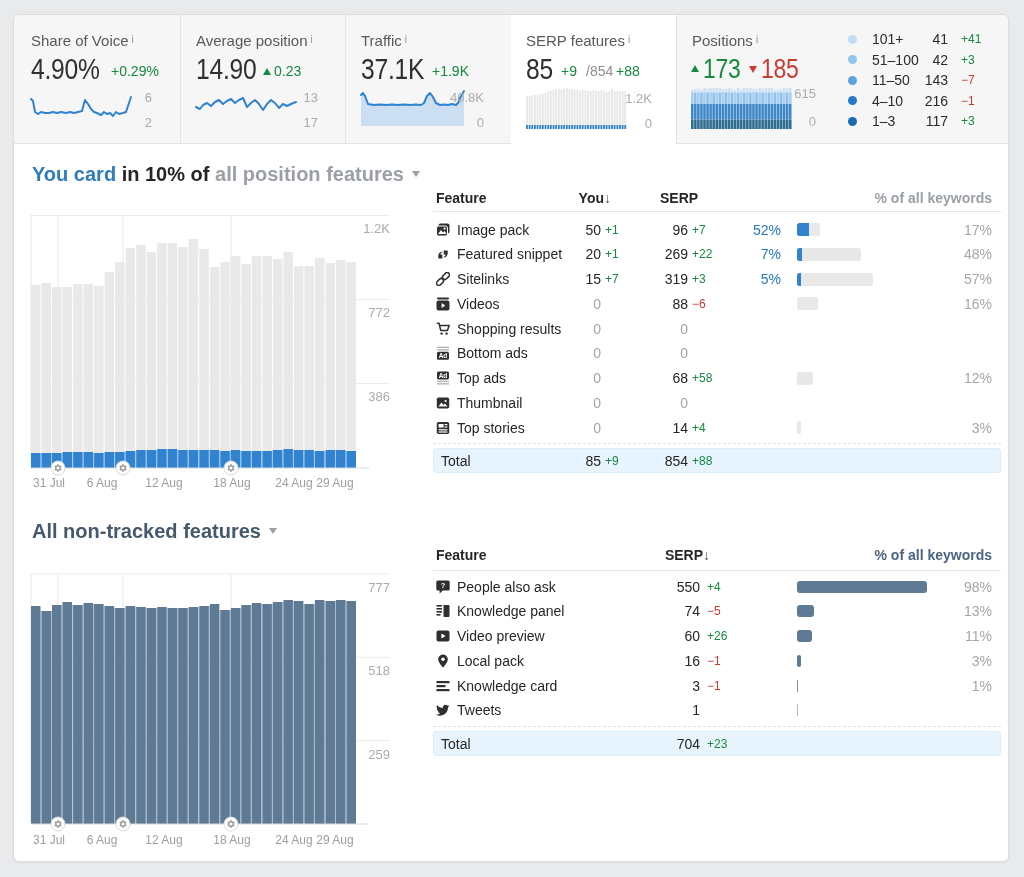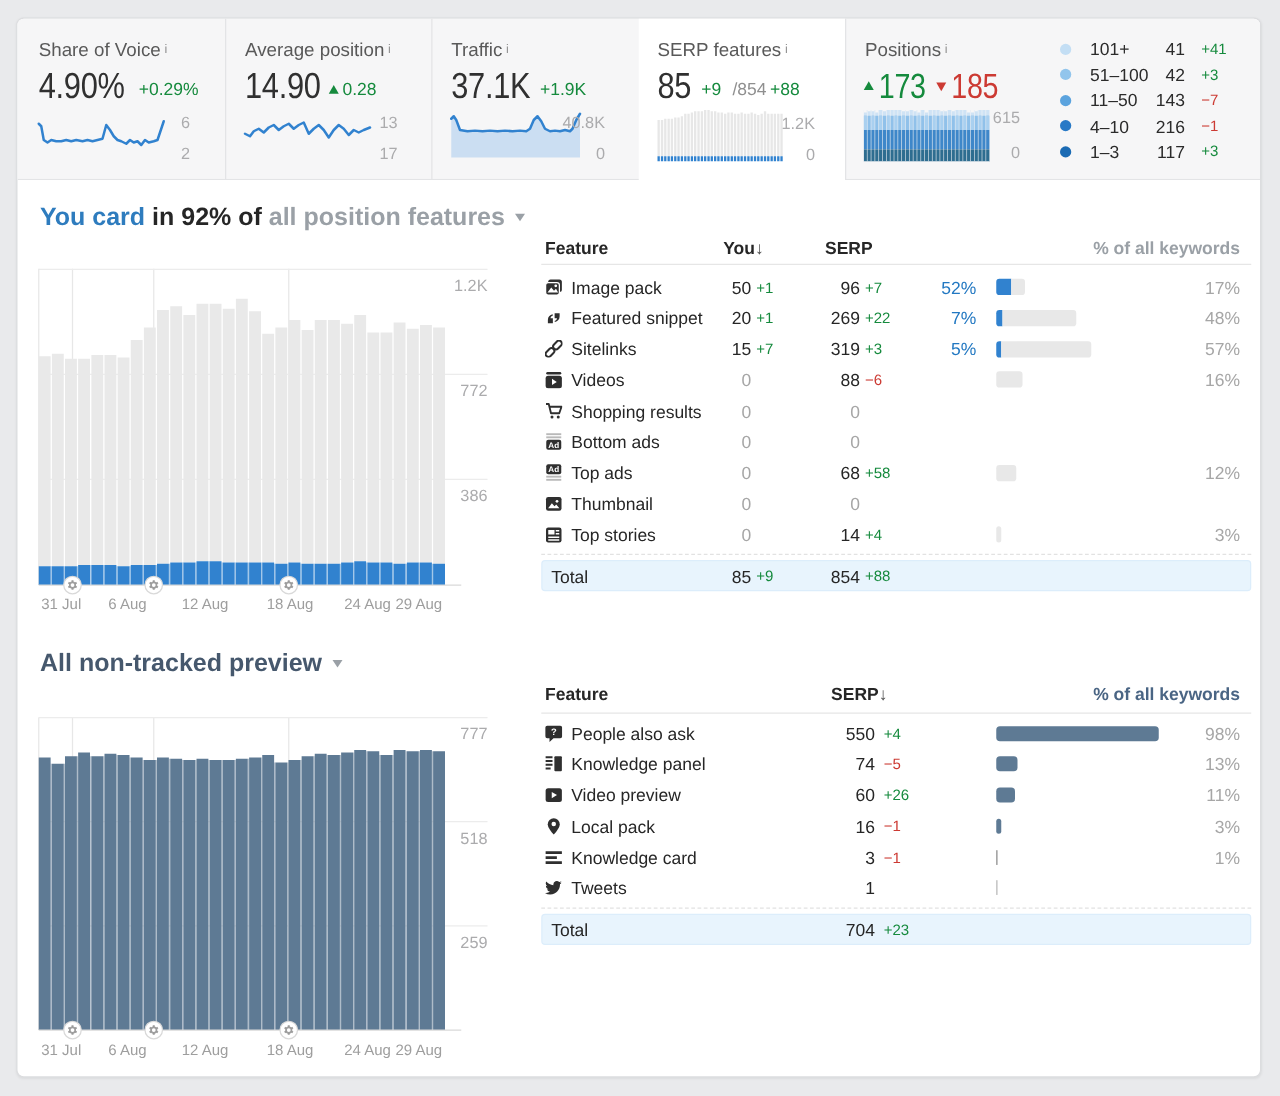--- a/index.html
+++ b/index.html
@@ -24,21 +24,21 @@
     <polyline points="7,11 9,13 11,24 14,26 17,24 21,25 25,25 29,24 33,25 37,24 42,25 46,24 50,25 54,24 58,23 61,12 64,16 67,21 70,24 73,25 77,27 80,24 83,26 86,25 89,28 92,24 95,26 99,25 102,24 107,9" fill="none" stroke="#3182cf" stroke-width="2" stroke-linejoin="round" stroke-linecap="round"></polyline>
   </svg>
 <div style="position:absolute;right:872px;top:97px;height:0;display:flex;align-items:center;font-size:13px;color:#ababad;font-weight:normal;white-space:nowrap;">6</div>
 <div style="position:absolute;right:872px;top:122px;height:0;display:flex;align-items:center;font-size:13px;color:#ababad;font-weight:normal;white-space:nowrap;">2</div>
 <div style="position:absolute;left:196px;top:40px;height:0;display:flex;align-items:center;font-size:15px;color:#595959;font-weight:normal;white-space:nowrap;">Average position<span class="sup">i</span></div>
 <div style="position:absolute;left:196px;top:69px;height:0;display:flex;align-items:center;font-size:29px;color:#303030;font-weight:normal;white-space:nowrap;">
     <span class="big">14.90</span>
   </div>
 <div style="position:absolute;left:263px;top:71px;height:0;display:flex;align-items:center;font-size:14px;color:#158a3d;font-weight:normal;white-space:nowrap;">
     <span class="tri-up" style="border-left-width:4.5px;border-right-width:4.5px;border-bottom-width:7px;margin-right:3px"></span>
-    <span style="color:#158a3d">0.28</span>
+    <span style="color:#158a3d">0.23</span>
   </div>
 <svg style="position:absolute;left:190px;top:90px" width="115" height="38" viewBox="0 0 115 38">
     <polyline points="6,17 10,19 13,15 17,13 21,16 25,12 29,10 33,14 37,11 41,9 45,13 49,10 53,8 57,17 61,13 65,10 69,14 73,20 77,14 81,10 85,13 89,18 93,14 97,16 101,14 106,12" fill="none" stroke="#3182cf" stroke-width="2" stroke-linejoin="round" stroke-linecap="round"></polyline>
   </svg>
 <div style="position:absolute;right:706px;top:97px;height:0;display:flex;align-items:center;font-size:13px;color:#ababad;font-weight:normal;white-space:nowrap;">13</div>
 <div style="position:absolute;right:706px;top:122px;height:0;display:flex;align-items:center;font-size:13px;color:#ababad;font-weight:normal;white-space:nowrap;">17</div>
 <div style="position:absolute;left:361px;top:40px;height:0;display:flex;align-items:center;font-size:15px;color:#595959;font-weight:normal;white-space:nowrap;">Traffic<span class="sup">i</span></div>
 <div style="position:absolute;left:361px;top:69px;height:0;display:flex;align-items:center;font-size:29px;color:#303030;font-weight:normal;white-space:nowrap;">
     <span class="big">37.1K</span>
   </div>
@@ -237,21 +237,21 @@
 <div style="position:absolute;right:76px;top:80.0px;height:0;display:flex;align-items:center;font-size:14px;color:#2b2b2b;font-weight:normal;white-space:nowrap;">143</div>
 <div style="position:absolute;left:961px;top:80.0px;height:0;display:flex;align-items:center;font-size:12px;color:#cc3a33;font-weight:normal;white-space:nowrap;">−7</div>
 <div style="position:absolute;left:848px;top:96.0px;width:9px;height:9px;border-radius:50%;background:#2779c6;"></div>
 <div style="position:absolute;left:872px;top:100.5px;height:0;display:flex;align-items:center;font-size:14px;color:#2b2b2b;font-weight:normal;white-space:nowrap;">4–10</div>
 <div style="position:absolute;right:76px;top:100.5px;height:0;display:flex;align-items:center;font-size:14px;color:#2b2b2b;font-weight:normal;white-space:nowrap;">216</div>
 <div style="position:absolute;left:961px;top:100.5px;height:0;display:flex;align-items:center;font-size:12px;color:#cc3a33;font-weight:normal;white-space:nowrap;">−1</div>
 <div style="position:absolute;left:848px;top:116.5px;width:9px;height:9px;border-radius:50%;background:#1b6bb4;"></div>
 <div style="position:absolute;left:872px;top:121.0px;height:0;display:flex;align-items:center;font-size:14px;color:#2b2b2b;font-weight:normal;white-space:nowrap;">1–3</div>
 <div style="position:absolute;right:76px;top:121.0px;height:0;display:flex;align-items:center;font-size:14px;color:#2b2b2b;font-weight:normal;white-space:nowrap;">117</div>
 <div style="position:absolute;left:961px;top:121.0px;height:0;display:flex;align-items:center;font-size:12px;color:#158a3d;font-weight:normal;white-space:nowrap;">+3</div>
-<div style="position:absolute;left:32px;top:174px;height:0;display:flex;align-items:center;font-size:20px;color:#2b2b2b;font-weight:bold;white-space:nowrap;"><span style="color:#2e7cbe">You card</span>&nbsp;<span style="color:#262626">in 92% of</span>&nbsp;<span style="color:#9aa0a6">all position features</span><span class="caret"></span></div>
+<div style="position:absolute;left:32px;top:174px;height:0;display:flex;align-items:center;font-size:20px;color:#2b2b2b;font-weight:bold;white-space:nowrap;"><span style="color:#2e7cbe">You card</span>&nbsp;<span style="color:#262626">in 10% of</span>&nbsp;<span style="color:#9aa0a6">all position features</span><span class="caret"></span></div>
 <svg style="position:absolute;left:24px;top:205px" width="372" height="292" viewBox="0 0 372 292">
     <line x1="34" y1="10" x2="34" y2="263" stroke="#e7e7e7" stroke-width="1"></line>
     <line x1="99" y1="10" x2="99" y2="263" stroke="#e7e7e7" stroke-width="1"></line>
     <line x1="207" y1="10" x2="207" y2="263" stroke="#e7e7e7" stroke-width="1"></line>
     <line x1="7" y1="10.5" x2="366" y2="10.5" stroke="#ececec" stroke-width="1"></line>
     <line x1="7" y1="94.5" x2="366" y2="94.5" stroke="#ececec" stroke-width="1"></line>
     <line x1="7" y1="178.5" x2="366" y2="178.5" stroke="#ececec" stroke-width="1"></line>
     <line x1="7" y1="10" x2="7" y2="263" stroke="#e7e7e7" stroke-width="1"></line>
     <text x="366" y="28" text-anchor="end" font-family="Liberation Sans, sans-serif" font-size="13" fill="#ababad">1.2K</text>
     <text x="366" y="112" text-anchor="end" font-family="Liberation Sans, sans-serif" font-size="13" fill="#ababad">772</text>
@@ -532,21 +532,21 @@
   </div>
 <div style="position:absolute;right:32px;top:427.5px;height:0;display:flex;align-items:center;font-size:14px;color:#a6a6a6;font-weight:normal;white-space:nowrap;">3%</div>
 <div style="position:absolute;left:433px;top:443px;width:568px;height:0;border-top:1px dashed #e2e2e2;"></div>
 <div style="position:absolute;left:433px;top:448px;width:568px;height:25px;background:#e8f4fd;border:1px solid #dcedfb;border-radius:3px;"></div>
 <div style="position:absolute;left:441px;top:460.5px;height:0;display:flex;align-items:center;font-size:14px;color:#262626;font-weight:normal;white-space:nowrap;">Total</div>
 <div style="position:absolute;right:423px;top:460.5px;height:0;display:flex;align-items:center;font-size:14px;color:#262626;font-weight:normal;white-space:nowrap;">85</div>
 <div style="position:absolute;left:605px;top:460.5px;height:0;display:flex;align-items:center;font-size:12px;color:#158a3d;font-weight:normal;white-space:nowrap;">+9</div>
 <div style="position:absolute;right:336px;top:460.5px;height:0;display:flex;align-items:center;font-size:14px;color:#262626;font-weight:normal;white-space:nowrap;">854</div>
 <div style="position:absolute;left:692px;top:460.5px;height:0;display:flex;align-items:center;font-size:12px;color:#158a3d;font-weight:normal;white-space:nowrap;">+88</div>
 <div style="position:absolute;left:32px;top:531px;height:0;display:flex;align-items:center;font-size:20px;color:#2b2b2b;font-weight:bold;white-space:nowrap;">
-    <span style="color:#46586d">All non-tracked preview</span>
+    <span style="color:#46586d">All non-tracked features</span>
     <span class="caret"></span>
   </div>
 <svg style="position:absolute;left:24px;top:565px" width="372" height="290" viewBox="0 0 372 290">
     <line x1="34" y1="9" x2="34" y2="259" stroke="#e7e7e7" stroke-width="1"></line>
     <line x1="99" y1="9" x2="99" y2="259" stroke="#e7e7e7" stroke-width="1"></line>
     <line x1="207" y1="9" x2="207" y2="259" stroke="#e7e7e7" stroke-width="1"></line>
     <line x1="7" y1="9.0" x2="366" y2="9.0" stroke="#ececec" stroke-width="1"></line>
     <line x1="7" y1="92.29999999999995" x2="366" y2="92.29999999999995" stroke="#ececec" stroke-width="1"></line>
     <line x1="7" y1="175.70000000000005" x2="366" y2="175.70000000000005" stroke="#ececec" stroke-width="1"></line>
     <line x1="7" y1="9" x2="7" y2="259" stroke="#e7e7e7" stroke-width="1"></line>

